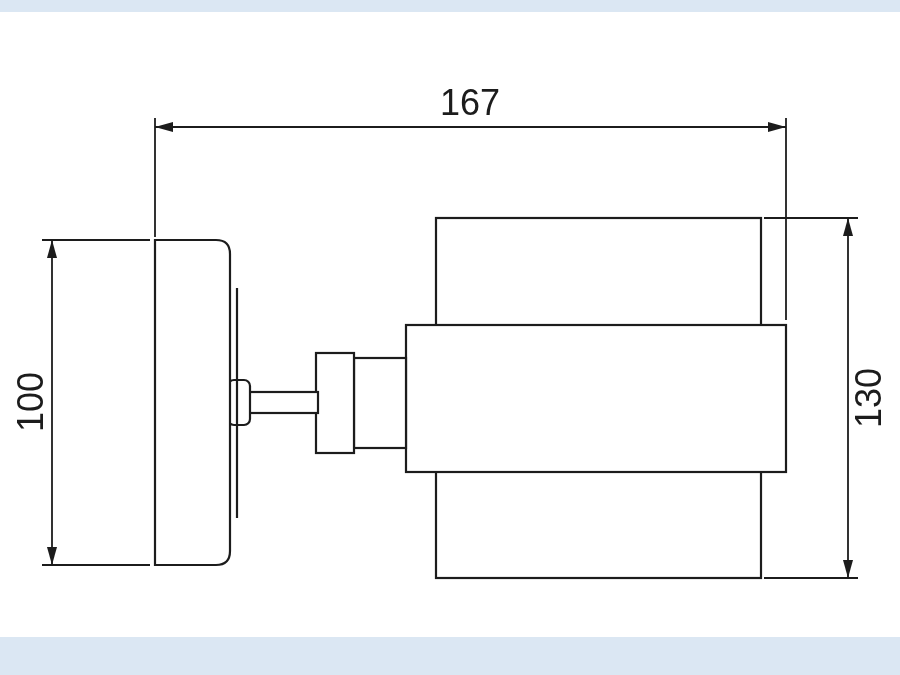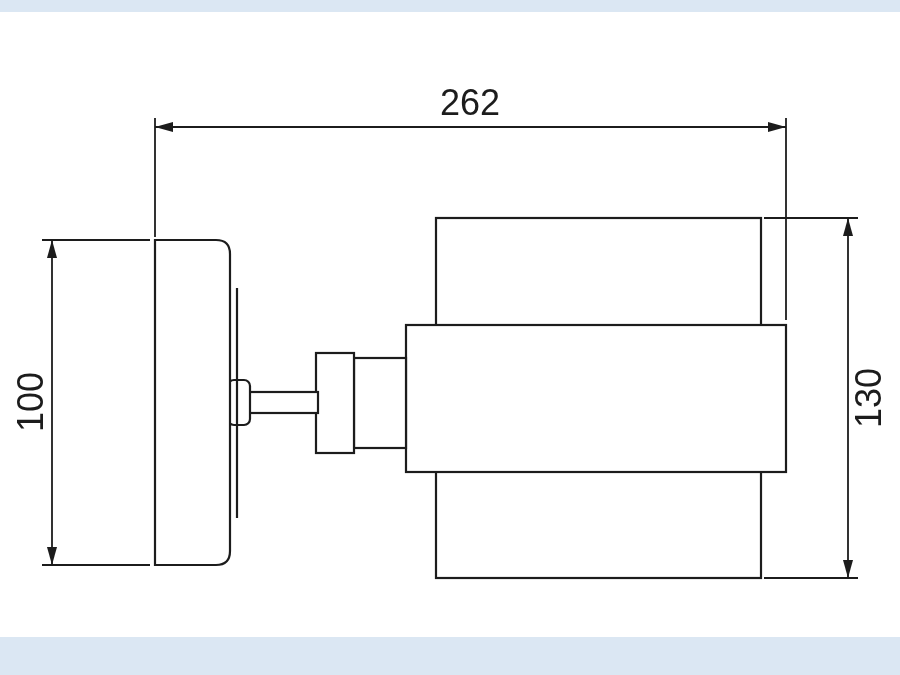--- a/index.html
+++ b/index.html
@@ -71,19 +71,19 @@
 
     <g style="stroke:var(--line-color);stroke-width:1.8;fill:none;">
       <line x1="764" y1="218" x2="858" y2="218"></line>
       <line x1="764" y1="578" x2="858" y2="578"></line>
       <line x1="848" y1="218" x2="848" y2="578"></line>
       <polygon style="fill:var(--line-color);stroke:none;" points="848,218 843,236 853,236"></polygon>
       <polygon style="fill:var(--line-color);stroke:none;" points="848,578 843,560 853,560"></polygon>
     </g>
   </svg>
 
-  <div class="dim-label" style="left:470px;top:103px;">262</div>
+  <div class="dim-label" style="left:470px;top:103px;">167</div>
 
   <div class="dim-label vertical" style="left:31px;top:402px;">100</div>
 
   <div class="dim-label vertical" style="left:869px;top:398px;">130</div>
 
 </div>
 
 </body></html>

